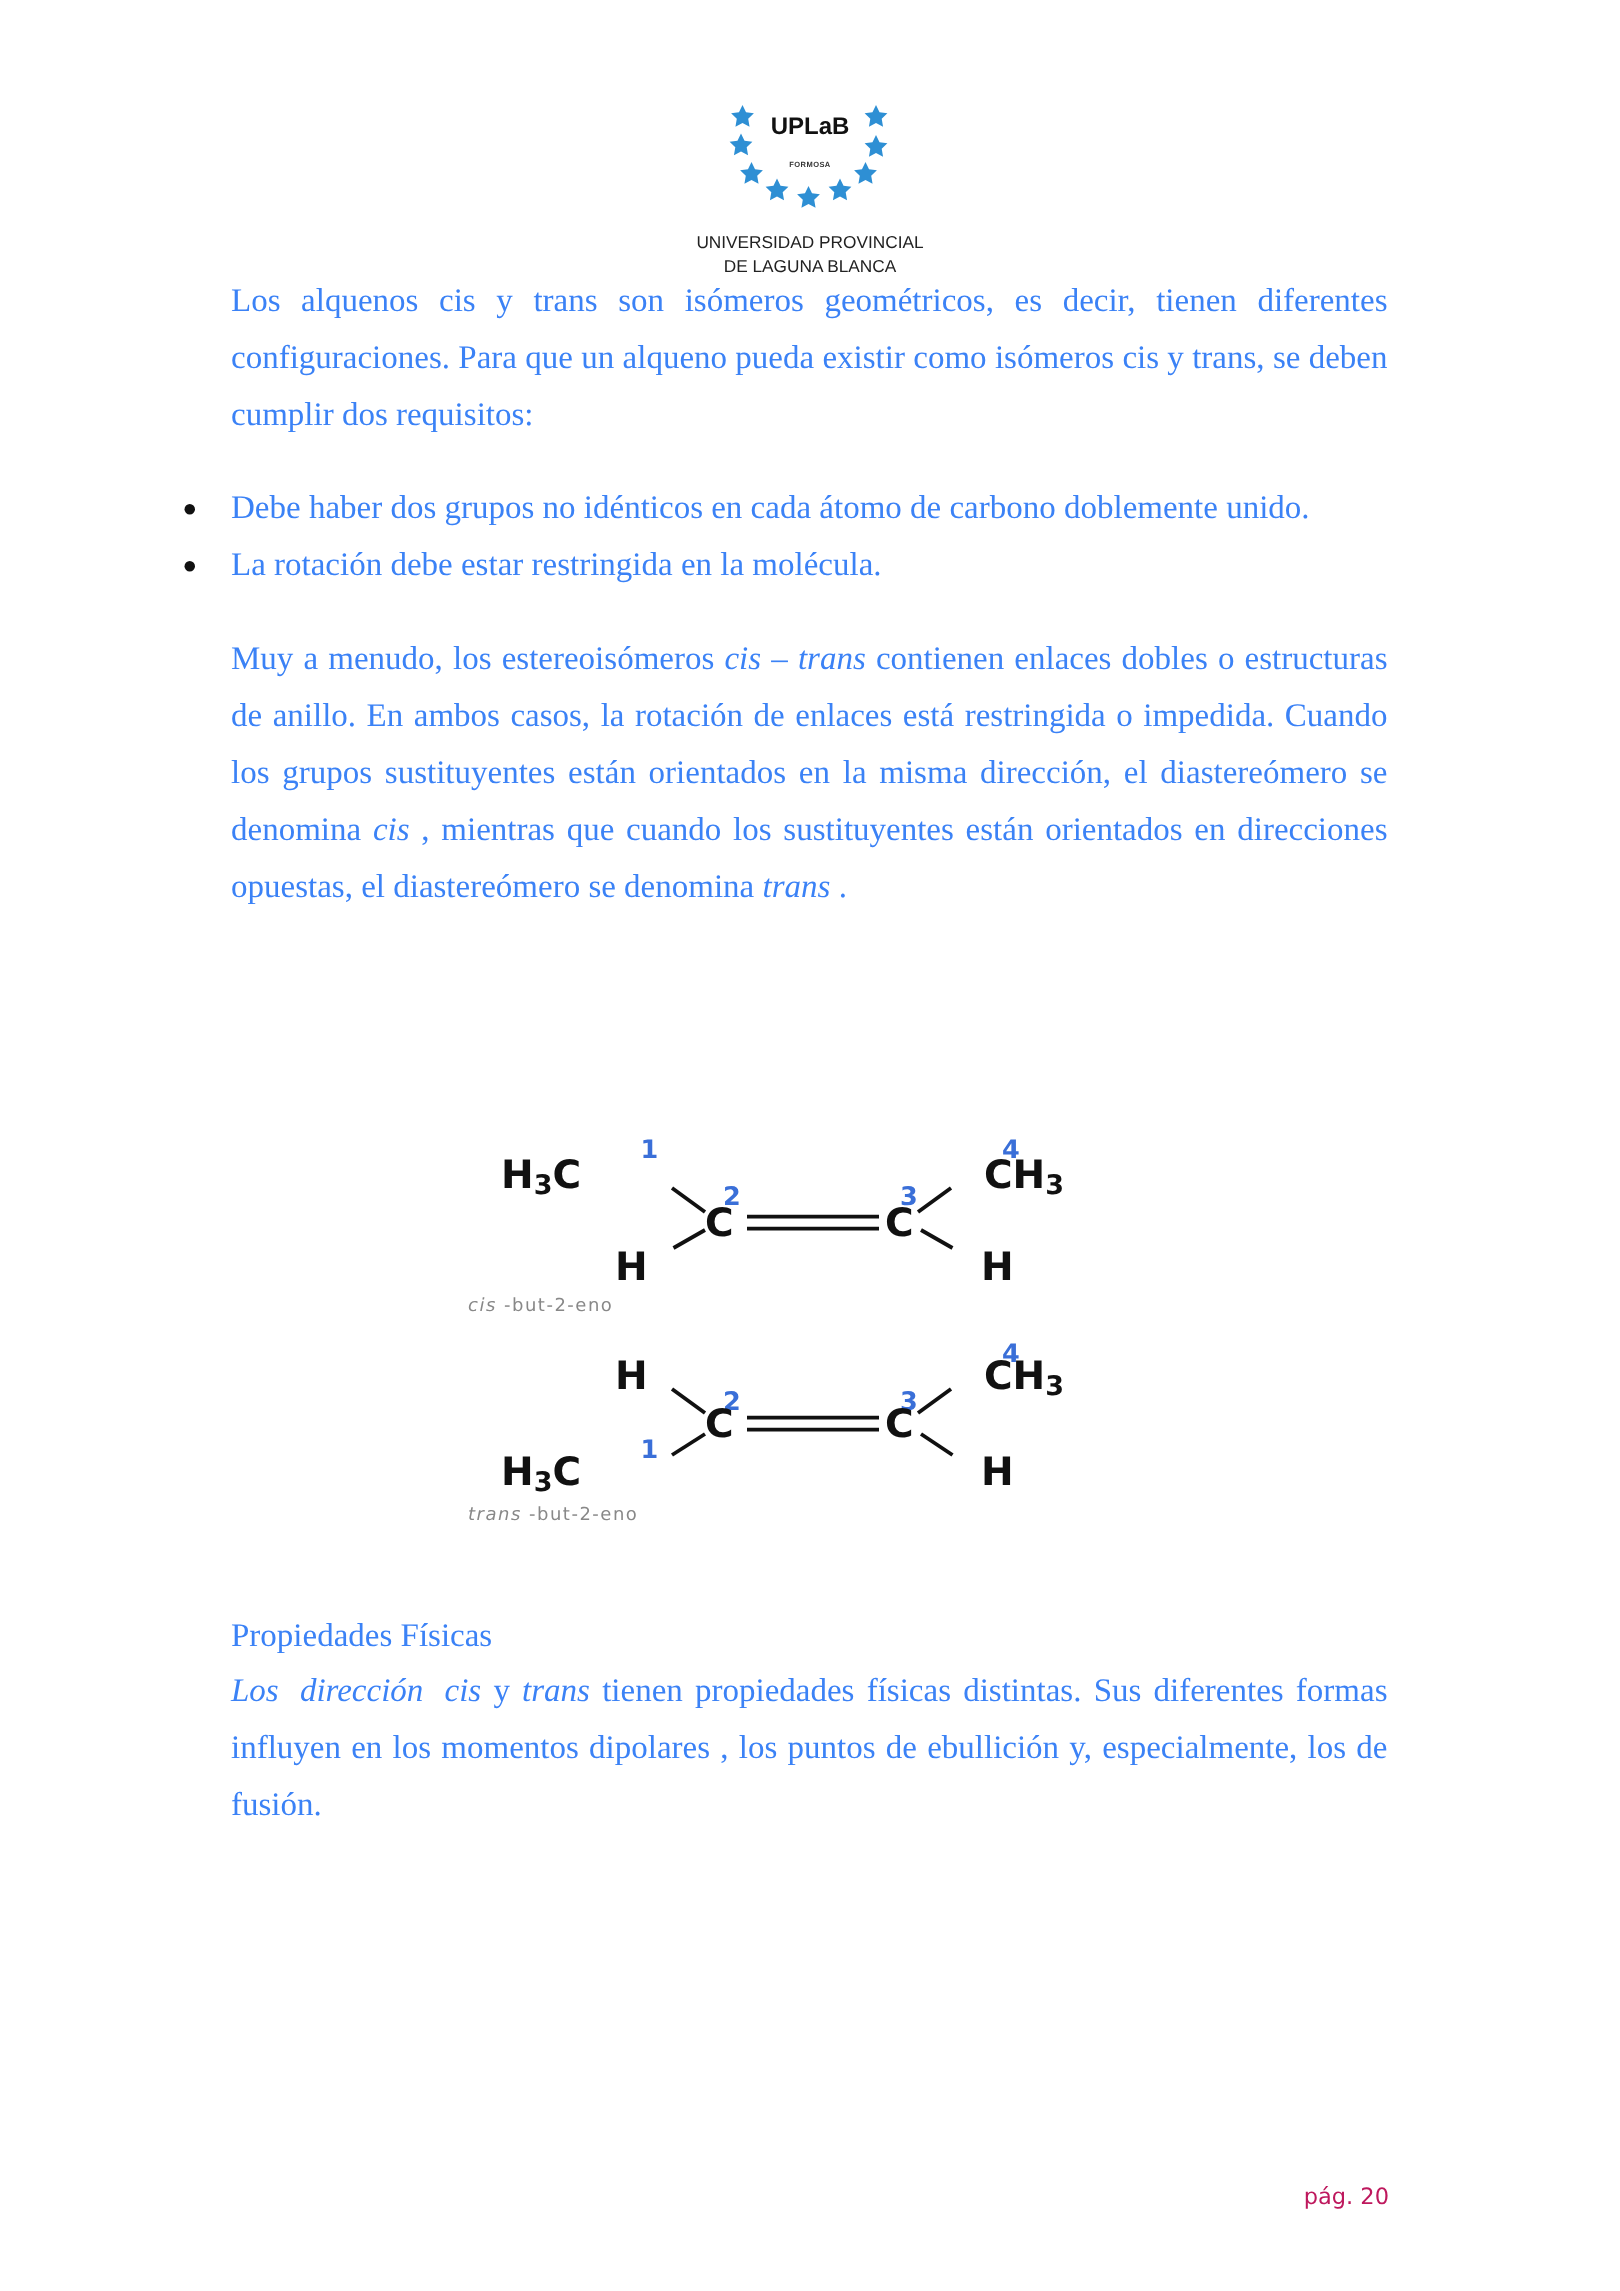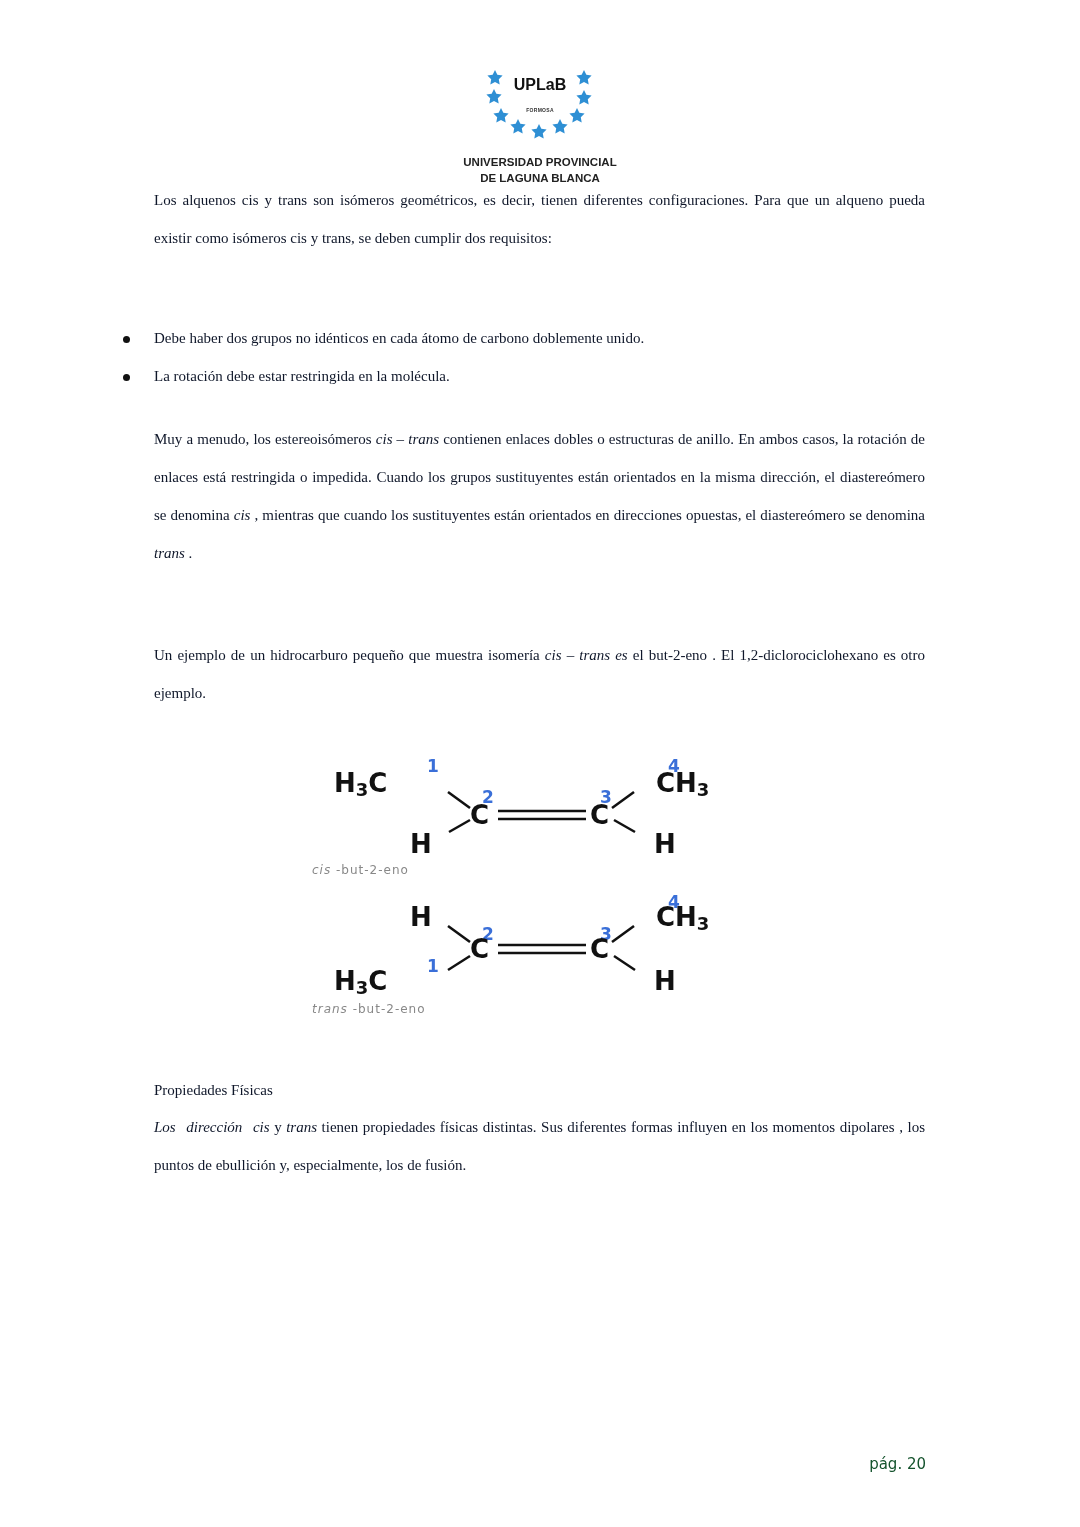--- a/index.html
+++ b/index.html
@@ -7,39 +7,39 @@
     .page { position: absolute; left: 0; top: 0; width: 1080px; height: 1527px; background: #fff; }
 
     
     .logo { position: absolute; left: 460px; top: 66px; width: 160px; height: 120px; }
     .logo svg { position: absolute; left: 0; top: 0; }
     .logo-title { position: absolute; left: 0; top: 10px; width: 160px; text-align: center;
       font-family: "Liberation Sans", sans-serif; font-weight: bold; font-size: 16px; color: #111; letter-spacing: 0px; }
     .logo-sub { position: absolute; left: 0; top: 41px; width: 160px; text-align: center;
       font-family: "Liberation Sans", sans-serif; font-weight: bold; font-size: 5px; color: #333; letter-spacing: 0.3px; }
     .logo-uni { position: absolute; left: 0; top: 88px; width: 160px; text-align: center;
-      font-family: "Liberation Sans", sans-serif; font-weight: bold; font-size: 11.5px; color: #222; line-height: 16px; }
+      font-family: "Liberation Sans", sans-serif; font-weight: normal; font-size: 11.5px; color: #222; line-height: 16px; }
 
-    .text { font-family: "Liberation Serif", serif; font-size: 15px; color: #0f172a; }
+    .text { font-family: "Liberation Serif", serif; font-size: 22px; color: #3b82f6; }
     .para { position: absolute; left: 154px; width: 771px; line-height: 38px; text-align: justify; }
     .para i { }
 
     .bullets { position: absolute; left: 110px; top: 319px; width: 820px; margin: 0; padding: 0; list-style: none; }
     .bullets li { position: relative; padding-left: 44px; line-height: 38px; }
     .bullets li .dot { position: absolute; left: 13px; top: 17px; width: 7px; height: 7px; background: #111; border-radius: 50%; }
 
     .heading { position: absolute; left: 154px; top: 1072px; font-weight: normal; line-height: 36px; }
 
     .figure { position: absolute; left: 300px; top: 752px; width: 490px; height: 270px; }
     .mol-text { font-family: "DejaVu Sans", sans-serif; font-weight: bold; fill: #111; }
     .num { font-family: "DejaVu Sans", sans-serif; font-weight: bold; fill: #3a6fd8; }
     .caption { font-family: "DejaVu Sans", sans-serif; fill: #888; font-size: 12px; letter-spacing: 1px; }
 
     .footer { position: absolute; left: 860px; top: 1455px; width: 66px; text-align: right;
-      font-family: "DejaVu Sans", sans-serif; font-size: 15px; color: #14532d; }
+      font-family: "DejaVu Sans", sans-serif; font-size: 15px; color: #be185d; }
   </style>
 </head>
 <body>
 
 <div class="page">
 
   <div class="logo">
     <svg width="160" height="90" viewBox="0 0 160 90">
       <defs>
         <polygon id="star" points="0,-8 2.35,-3.2 7.6,-2.5 3.8,1.2 4.7,6.5 0,4 -4.7,6.5 -3.8,1.2 -7.6,-2.5 -2.35,-3.2" fill="#2e8fd4"></polygon>
@@ -64,21 +64,20 @@
 
   <p class="text para" style="top:181px; margin:0;">Los alquenos cis y trans son isómeros geométricos, es decir, tienen diferentes configuraciones. Para que un alqueno pueda existir como isómeros cis y trans, se deben cumplir dos requisitos:</p>
 
   <ul class="text bullets">
     <li><span class="dot"></span><span>Debe haber dos grupos no idénticos en cada átomo de carbono doblemente unido.</span></li>
     <li><span class="dot"></span><span>La rotación debe estar restringida en la molécula.</span></li>
   </ul>
 
   <p class="text para" style="top:420px; margin:0;"><span>Muy a menudo, los estereoisómeros </span><i>cis – trans</i><span> contienen enlaces dobles o estructuras de anillo. En ambos casos, la rotación de enlaces está restringida o impedida. Cuando los grupos sustituyentes están orientados en la misma dirección, el diastereómero se denomina </span><i>cis</i><span> , mientras que cuando los sustituyentes están orientados en direcciones opuestas, el diastereómero se denomina </span><i>trans</i><span> .</span></p>
 
-  <p class="text para" style="top:636px; margin:0;"><span>Un ejemplo de un hidrocarburo pequeño que muestra isomería </span><i>cis – trans es</i><span> el but-2-eno . El 1,2-diclorociclohexano es otro ejemplo.</span></p>
 
   <div class="figure">
     <svg width="490" height="270" viewBox="0 0 490 270">
 
       <g>
         <text class="num" x="127" y="20" font-size="17">1</text>
         <text class="num" x="182" y="51" font-size="17">2</text>
         <text class="num" x="300" y="51" font-size="17">3</text>
         <text class="num" x="368" y="20" font-size="17">4</text>
 

